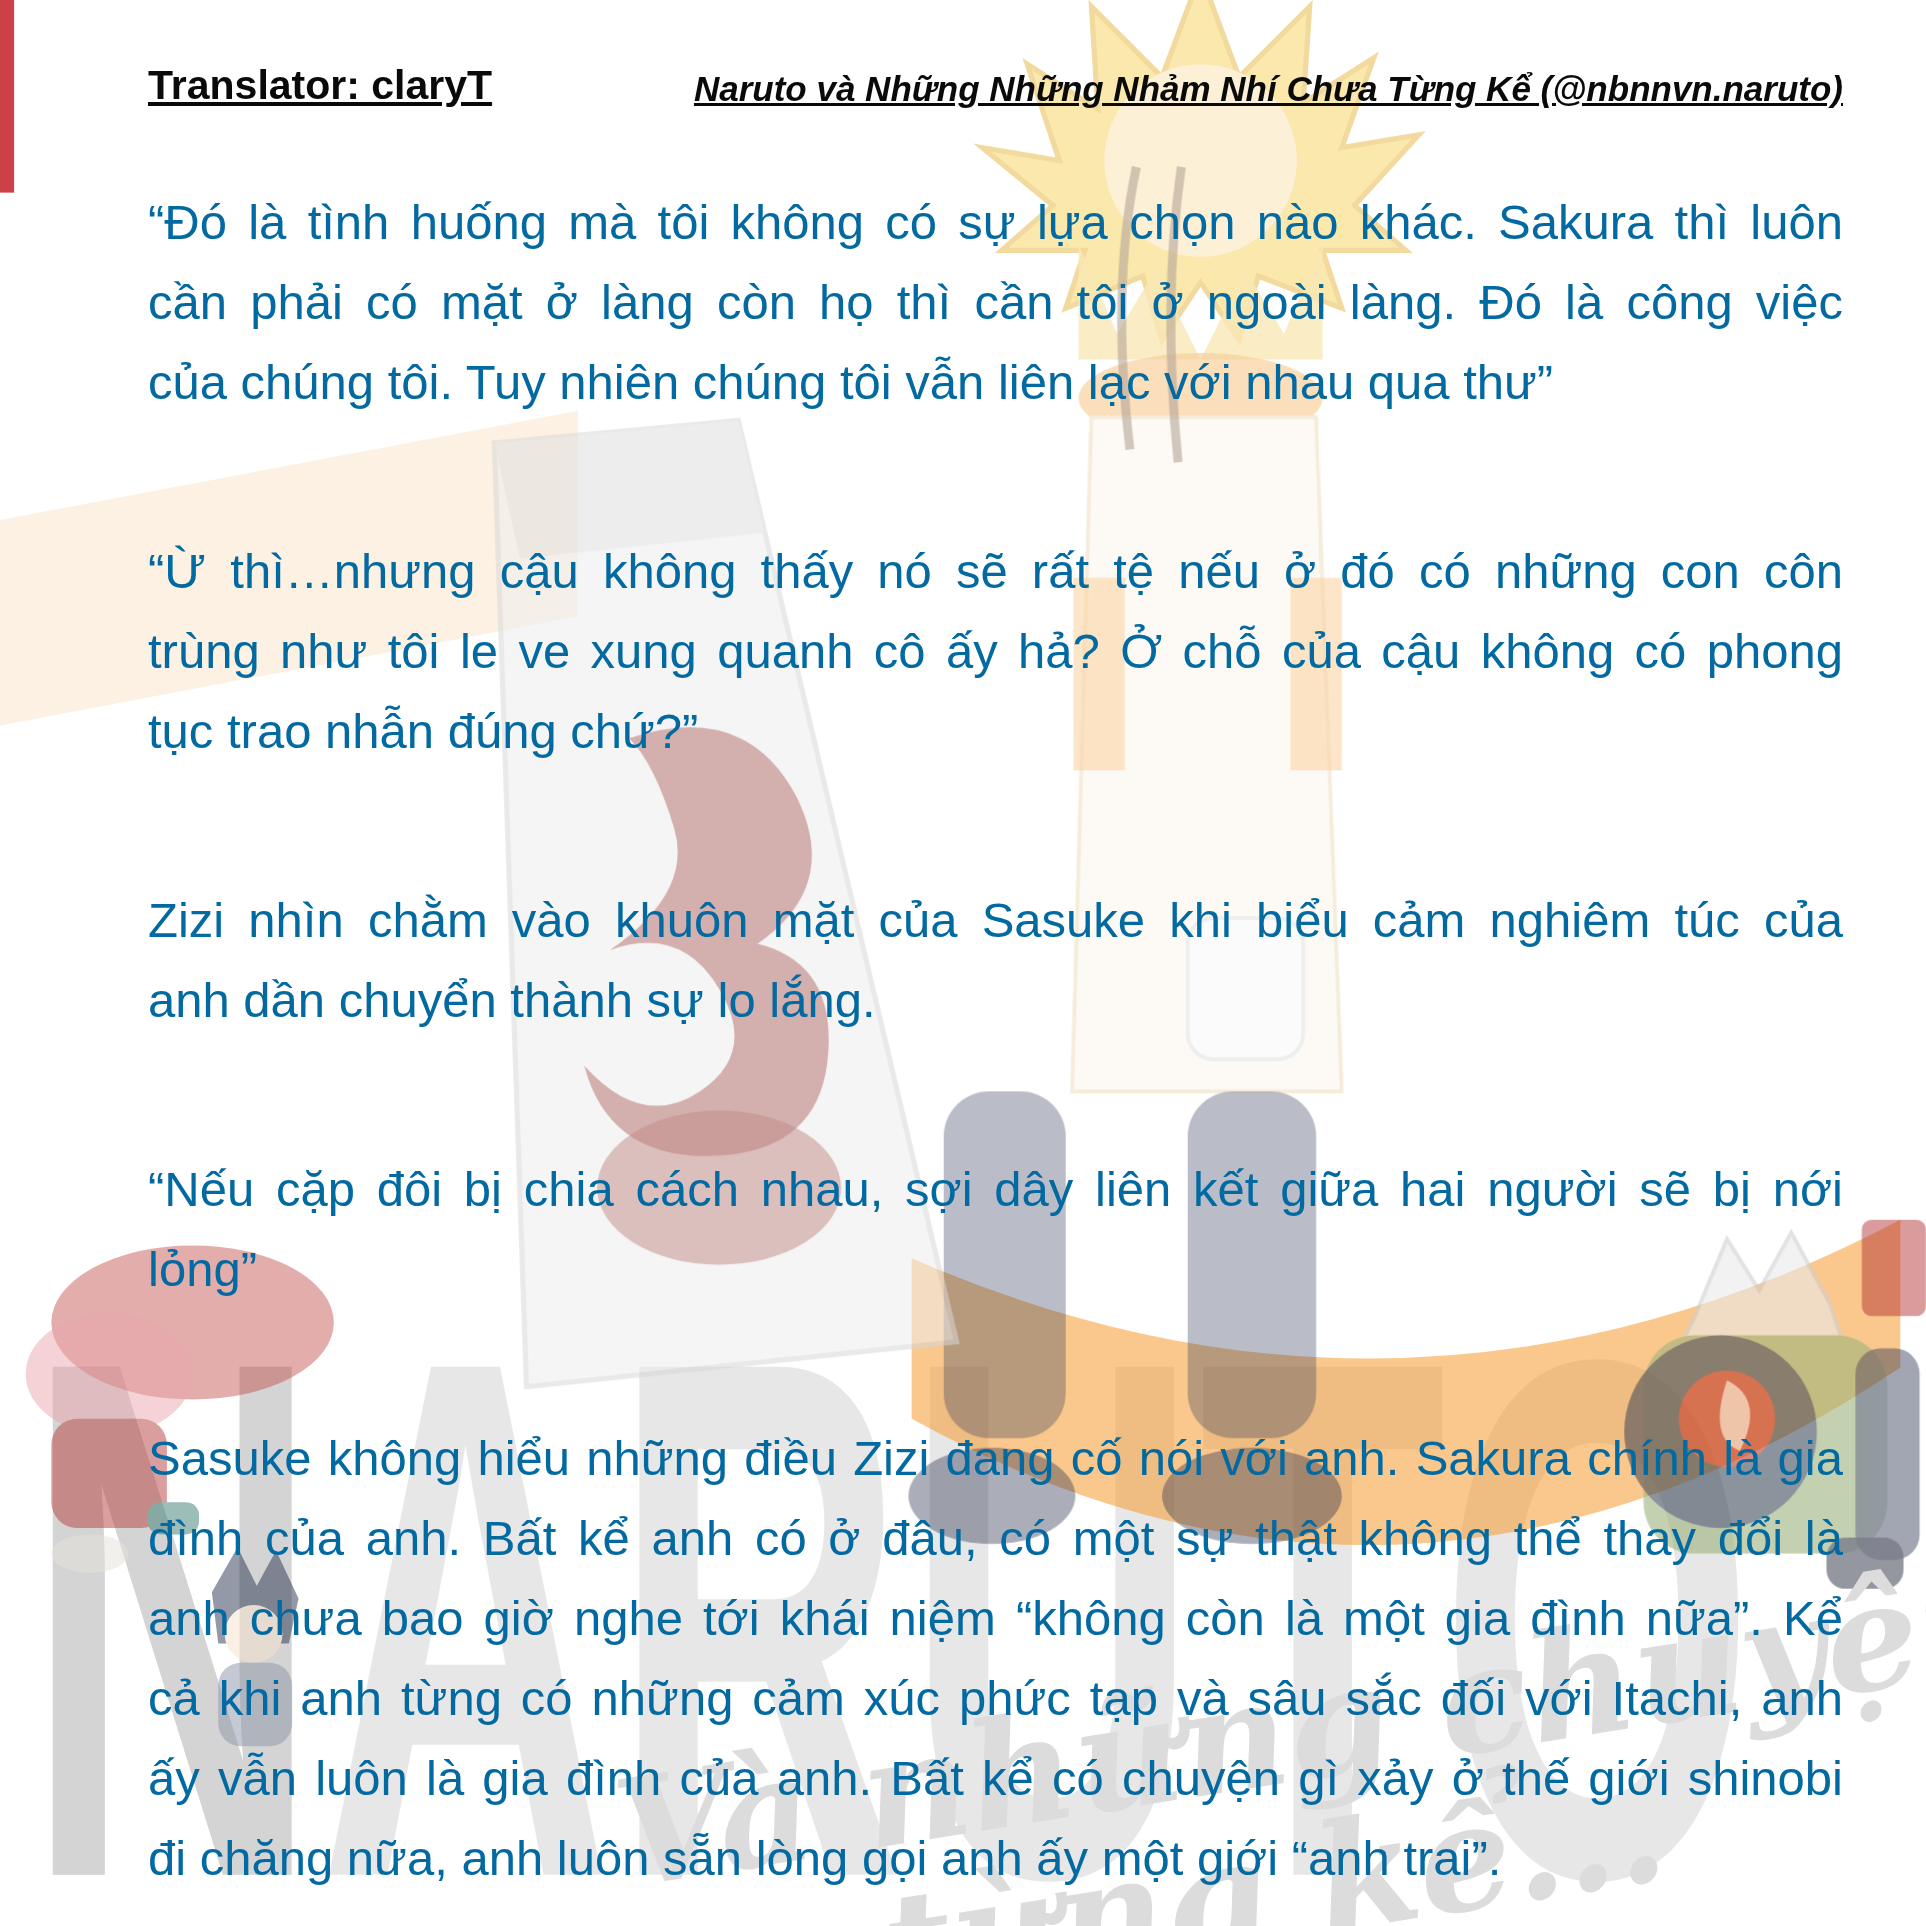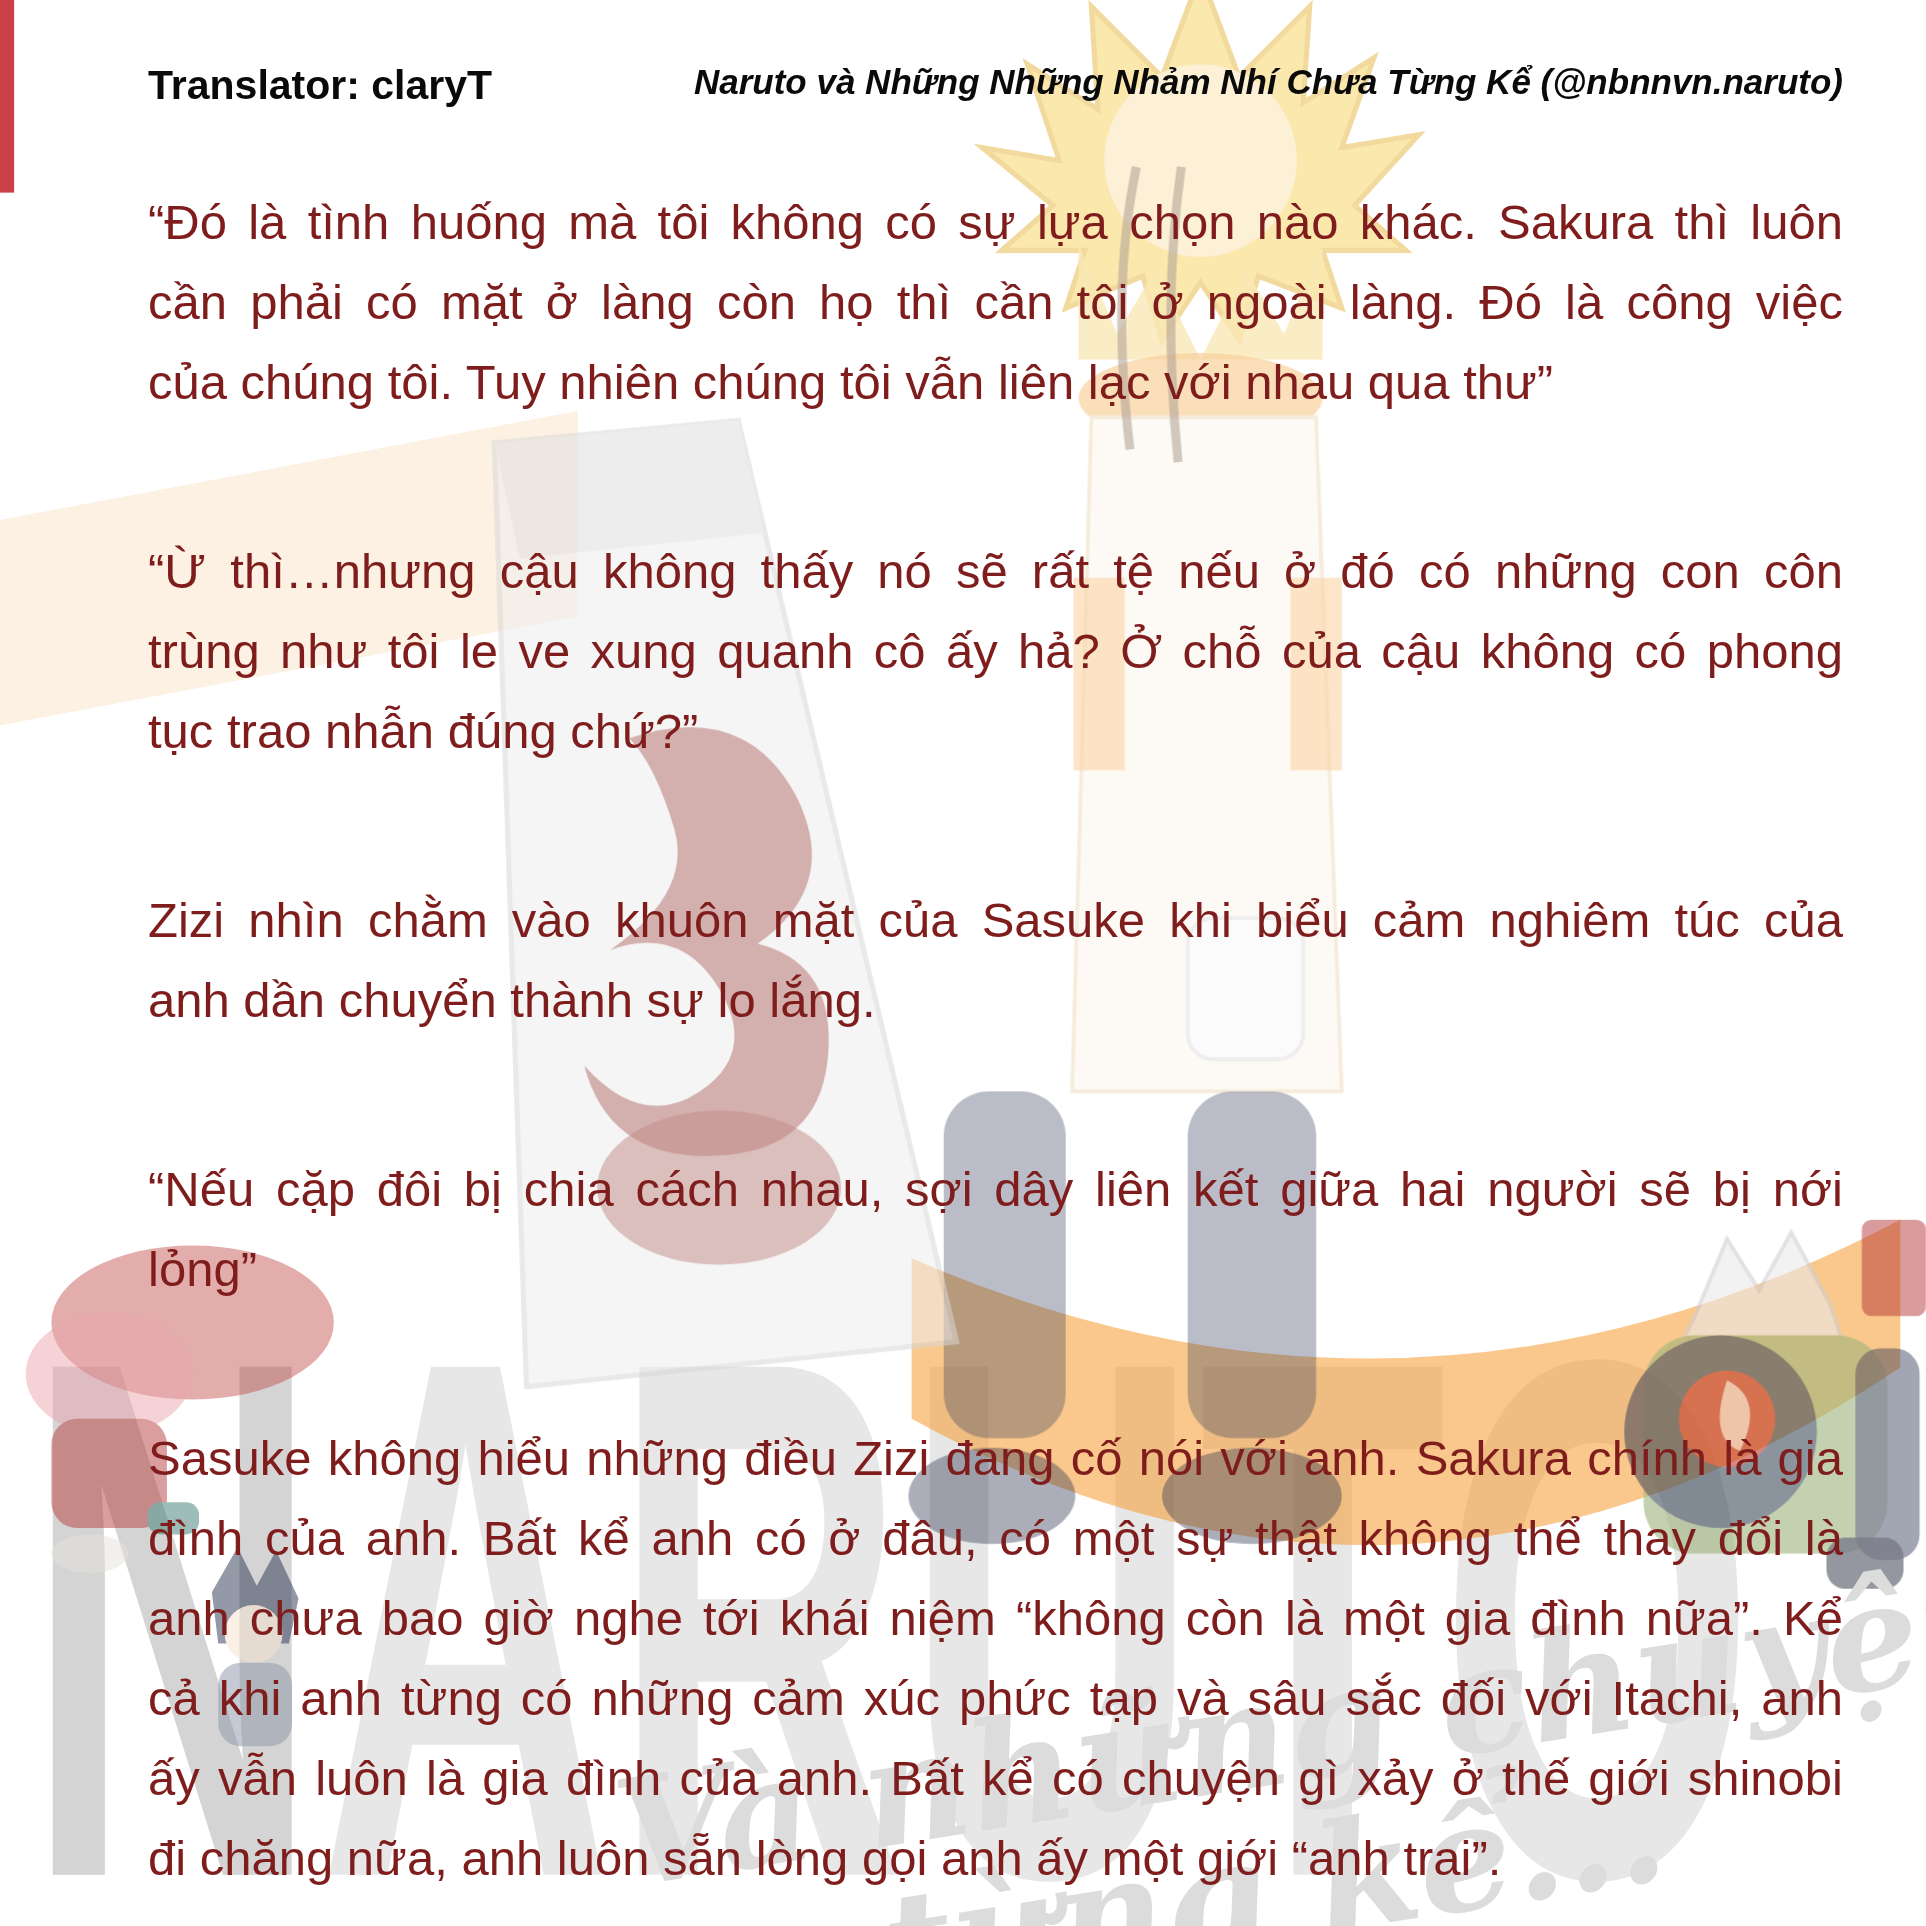--- a/index.html
+++ b/index.html
@@ -13,34 +13,34 @@
   #watermark{
     position:absolute;inset:0;z-index:0;pointer-events:none;
   }
   
   #content{
     position:absolute;inset:0;z-index:1;
     padding:62px 83px 0 148px;
     box-sizing:border-box;
   }
   .header-row{
-    display:flex;justify-content:space-between;align-items:flex-start;
+    display:flex;justify-content:space-between;align-items:flex-end;text-decoration:underline;
   }
   .translator{
     font-size:41px;font-weight:700;letter-spacing:0;
   }
   .source-title{
     font-size:35px;font-weight:700;font-style:italic;
     text-align:right;
   }
   .story{
     margin-top:73px;
     font-size:49px;
     line-height:80px;
-    color:#7f1d1d;
+    color:#0369a1;
   }
   .paragraph{margin:0 0 109px 0;}
   .paragraph:last-child{margin-bottom:0;}
   .story-line{
     text-align:justify;
     text-align-last:justify;
     white-space:normal;
   }
   .story-line.last{
     text-align-last:left;

